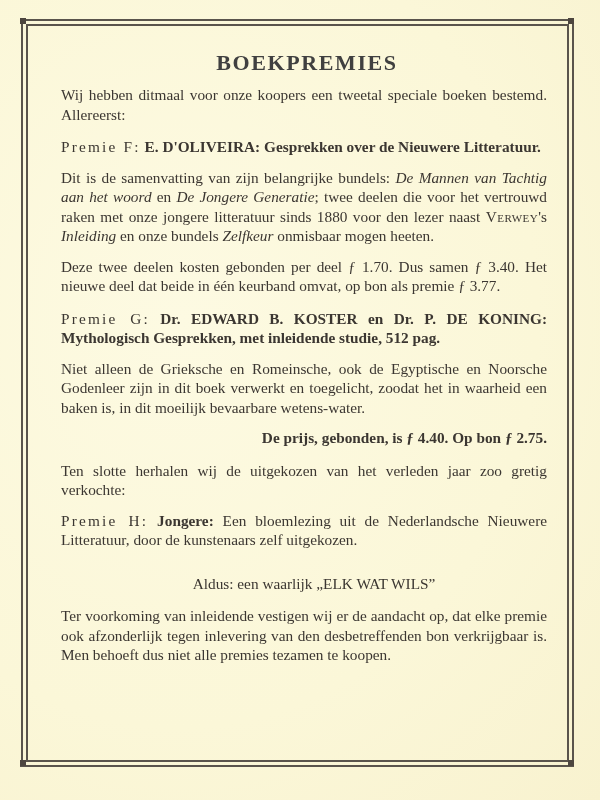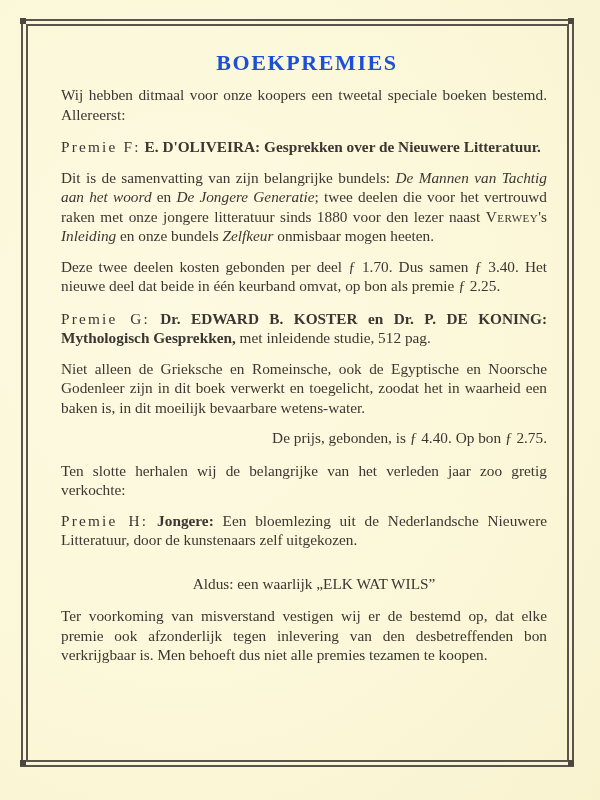--- a/index.html
+++ b/index.html
@@ -32,32 +32,32 @@
       font-size: 15.3px;
       line-height: 19.5px;
     }
     .title {
       text-align: center;
       font-size: 22px;
       font-weight: bold;
       letter-spacing: 1.6px;
       margin: 0 0 9px 6px;
       line-height: 26px;
-      color: #1d4ed8;
+      color: #404040;
     }
     p {
       margin: 0;
       text-align: justify;
       text-align-last: left;
     }
     .gap { height: 11px; }
     .gap-lg { height: 13px; }
     .heading { font-weight: bold; }
     .premie-label { letter-spacing: 2.2px; font-weight: normal; }
-    .right { text-align: left; text-align-last: right; }
+    .right { text-align: left; text-align-last: right; font-weight: bold; }
     .center { text-align: left; text-align-last: center; }
     .sc { font-variant: small-caps; letter-spacing: 0.5px; }
     i { font-style: italic; }
   </style>
 </head>
 <body>
 
 <div class="paper-shade"></div>
 
 <div>
@@ -84,48 +84,48 @@
 
   <section>
     <p class="heading">
       <span class="premie-label">Premie F:</span>
       <span>E. D'OLIVEIRA</span><span>:</span>
       <span>Gesprekken over de Nieuwere Litteratuur.</span>
     </p>
     <div class="gap"></div>
     <p><span>Dit is de samenvatting van zijn belangrijke bundels: </span><i>De Mannen van Tachtig aan het woord</i><span> en </span><i>De Jongere Generatie</i><span>; twee deelen die voor het vertrouwd raken met onze jongere litteratuur sinds 1880 voor den lezer naast </span><span class="sc">Verwey</span><span>'s </span><i>Inleiding</i><span> en onze bundels </span><i>Zelfkeur</i><span> onmisbaar mogen heeten.</span></p>
     <div class="gap"></div>
-    <p>Deze twee deelen kosten gebonden per deel ƒ 1.70. Dus samen ƒ 3.40. Het nieuwe deel dat beide in één keurband omvat, op bon als premie ƒ 2.25.</p>
+    <p>Deze twee deelen kosten gebonden per deel ƒ 1.70. Dus samen ƒ 3.40. Het nieuwe deel dat beide in één keurband omvat, op bon als premie ƒ 3.77.</p>
   </section>
 
   <div class="gap-lg"></div>
 
   <section>
     <p class="heading">
       <span class="premie-label">Premie G:</span>
       <span>Dr. EDWARD B. KOSTER en Dr. P. DE KONING:</span>
-      <span>Mythologisch Gesprekken,</span><span style="font-weight:normal"> met inleidende studie, 512 pag.</span>
+      <span>Mythologisch Gesprekken,</span><span style="font-weight:bold"> met inleidende studie, 512 pag.</span>
     </p>
     <div class="gap"></div>
     <p>Niet alleen de Grieksche en Romeinsche, ook de Egyptische en Noorsche Godenleer zijn in dit boek verwerkt en toegelicht, zoodat het in waarheid een baken is, in dit moeilijk bevaarbare wetens-water.</p>
     <div class="gap"></div>
     <p class="right">De prijs, gebonden, is ƒ 4.40. Op bon ƒ 2.75.</p>
   </section>
 
   <div class="gap-lg"></div>
 
-  <p>Ten slotte herhalen wij de belangrijke van het verleden jaar zoo gretig verkochte:</p>
+  <p>Ten slotte herhalen wij de uitgekozen van het verleden jaar zoo gretig verkochte:</p>
 
   <div class="gap"></div>
 
   <section>
     <p><span class="premie-label">Premie H:</span> <b>Jongere:</b><span> Een bloemlezing uit de Nederlandsche Nieuwere Litteratuur, door de kunstenaars zelf uitgekozen.</span></p>
     <div class="gap"></div>
   </section>
 
   <div class="gap-lg"></div>
 
   <p class="center" style="padding-left:20px;">Aldus: een waarlijk „ELK WAT WILS”</p>
 
   <div class="gap-lg"></div>
 
-  <p>Ter voorkoming van misverstand vestigen wij er de bestemd op, dat elke premie ook afzonderlijk tegen inlevering van den desbetreffenden bon verkrijgbaar is. Men behoeft dus niet alle premies tezamen te koopen.</p>
+  <p>Ter voorkoming van inleidende vestigen wij er de aandacht op, dat elke premie ook afzonderlijk tegen inlevering van den desbetreffenden bon verkrijgbaar is. Men behoeft dus niet alle premies tezamen te koopen.</p>
 </div>
 
 </body></html>

